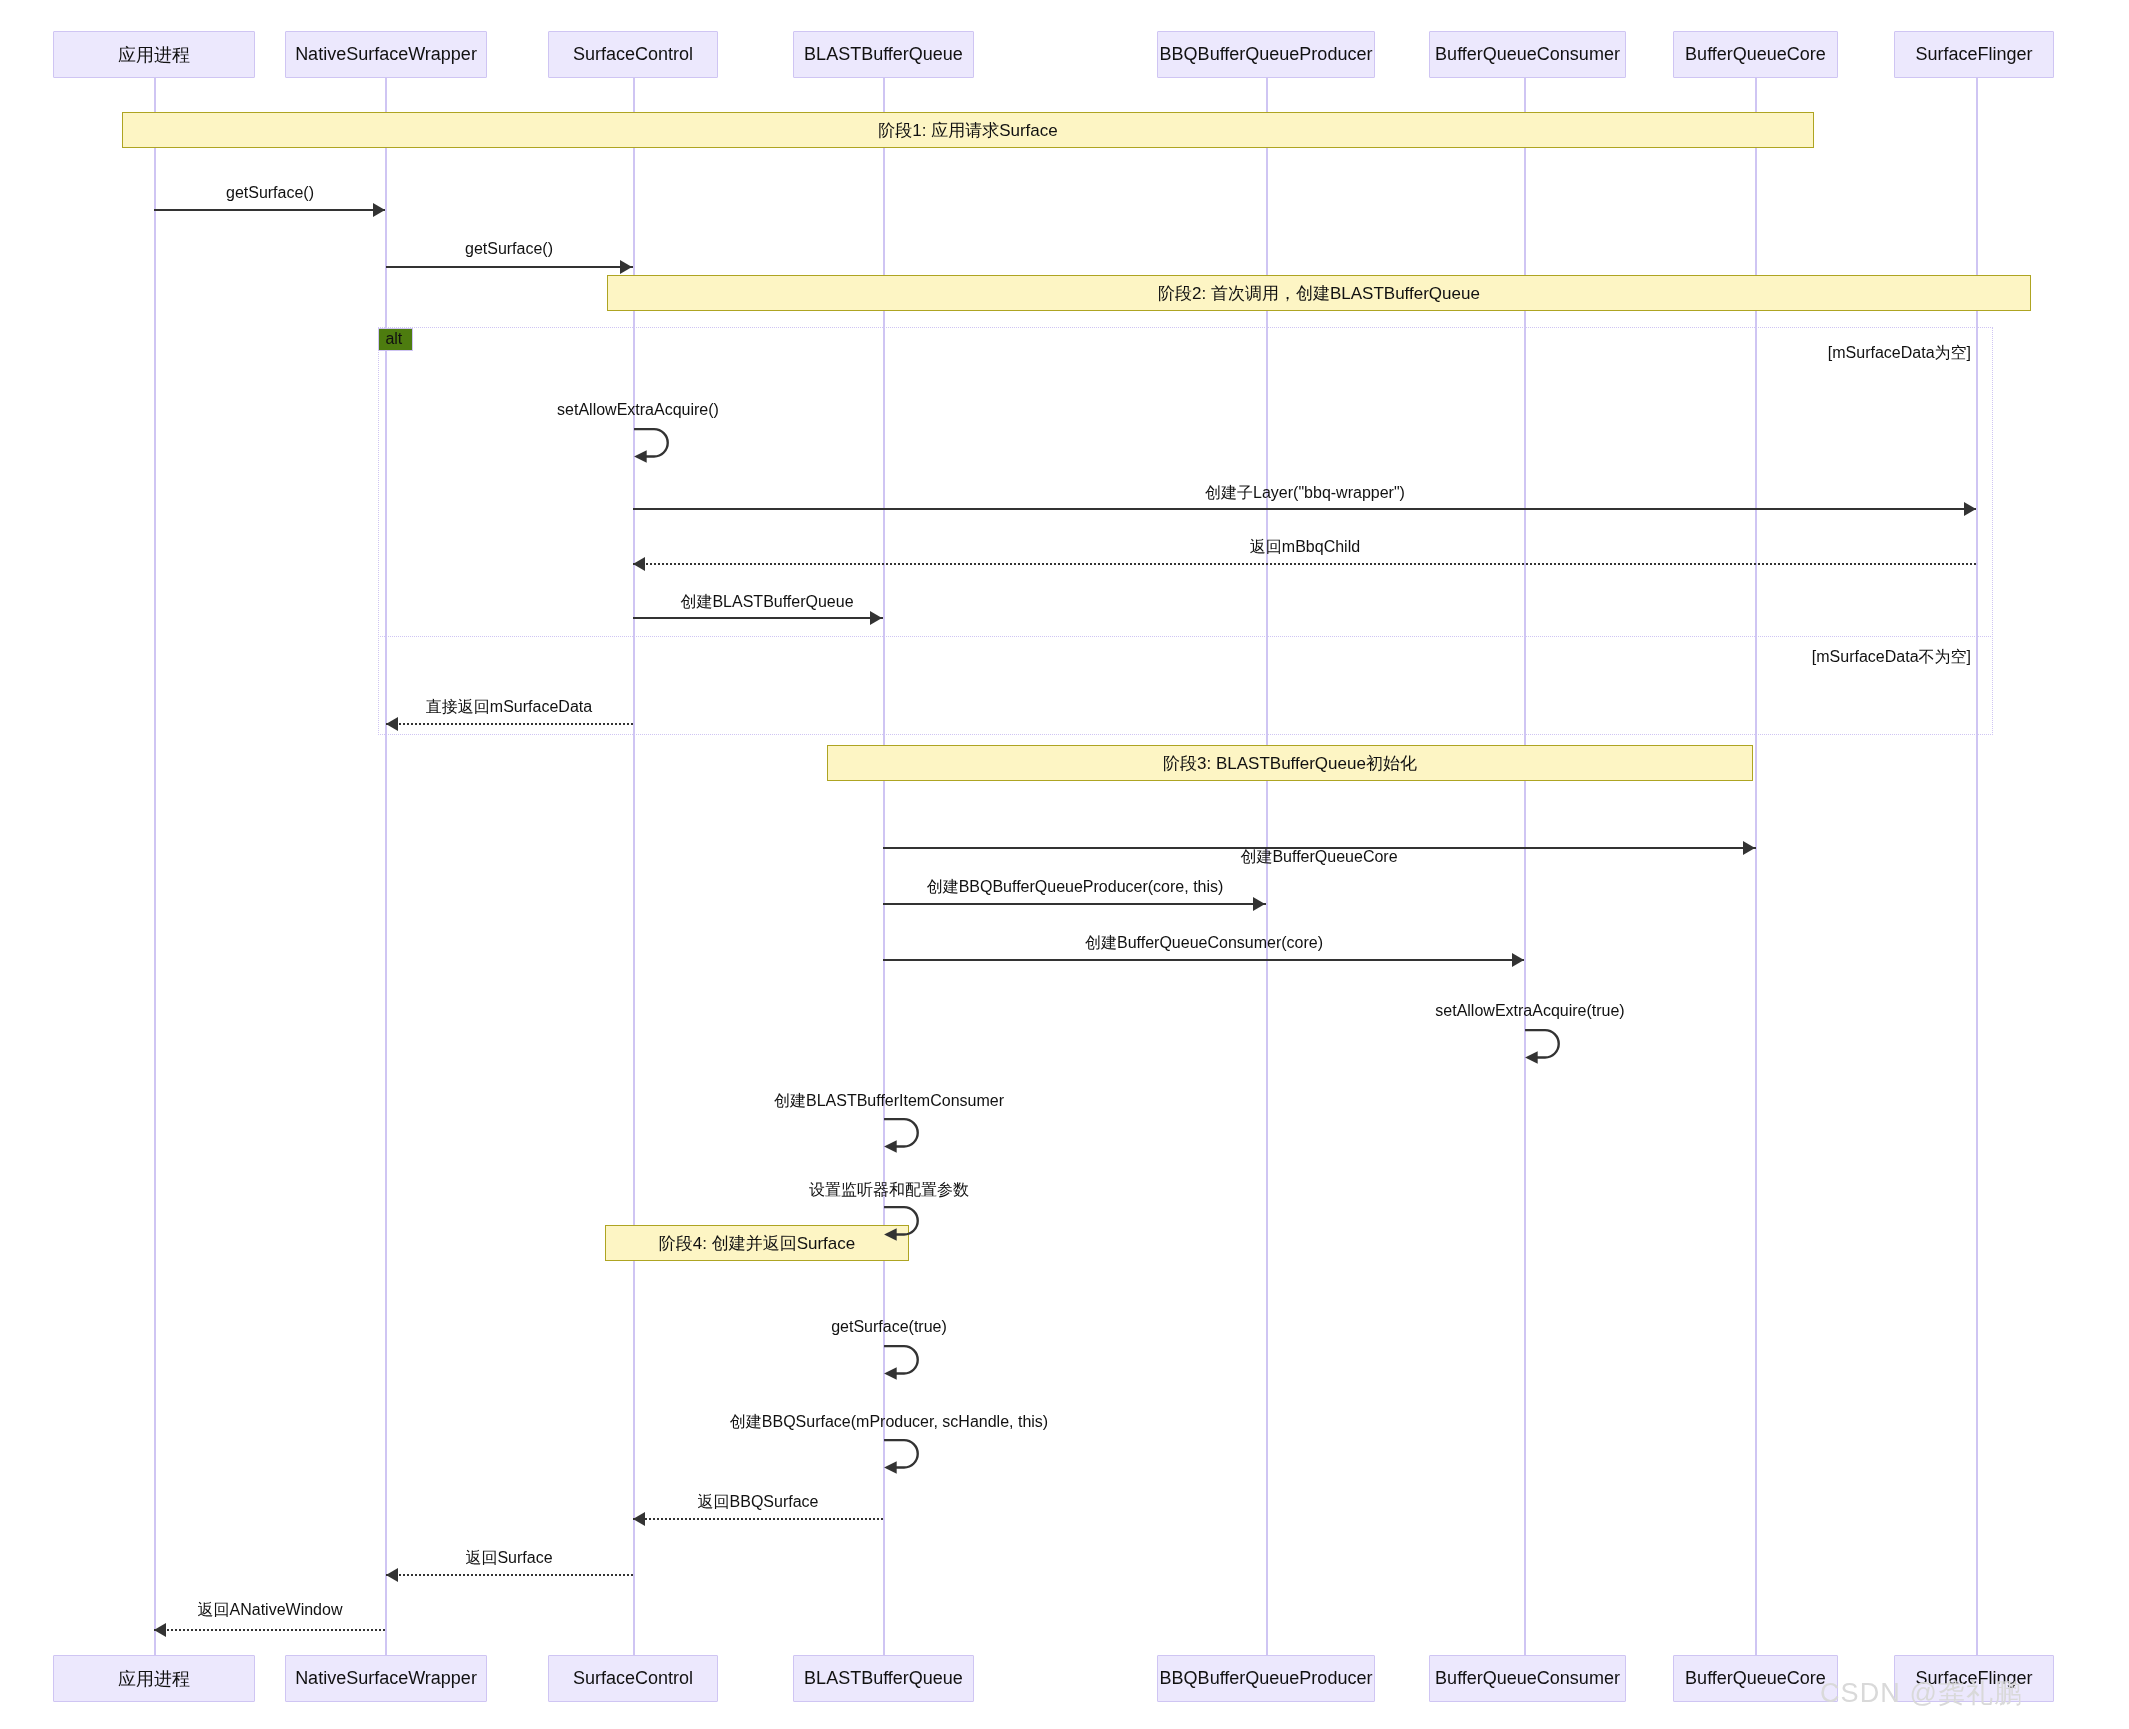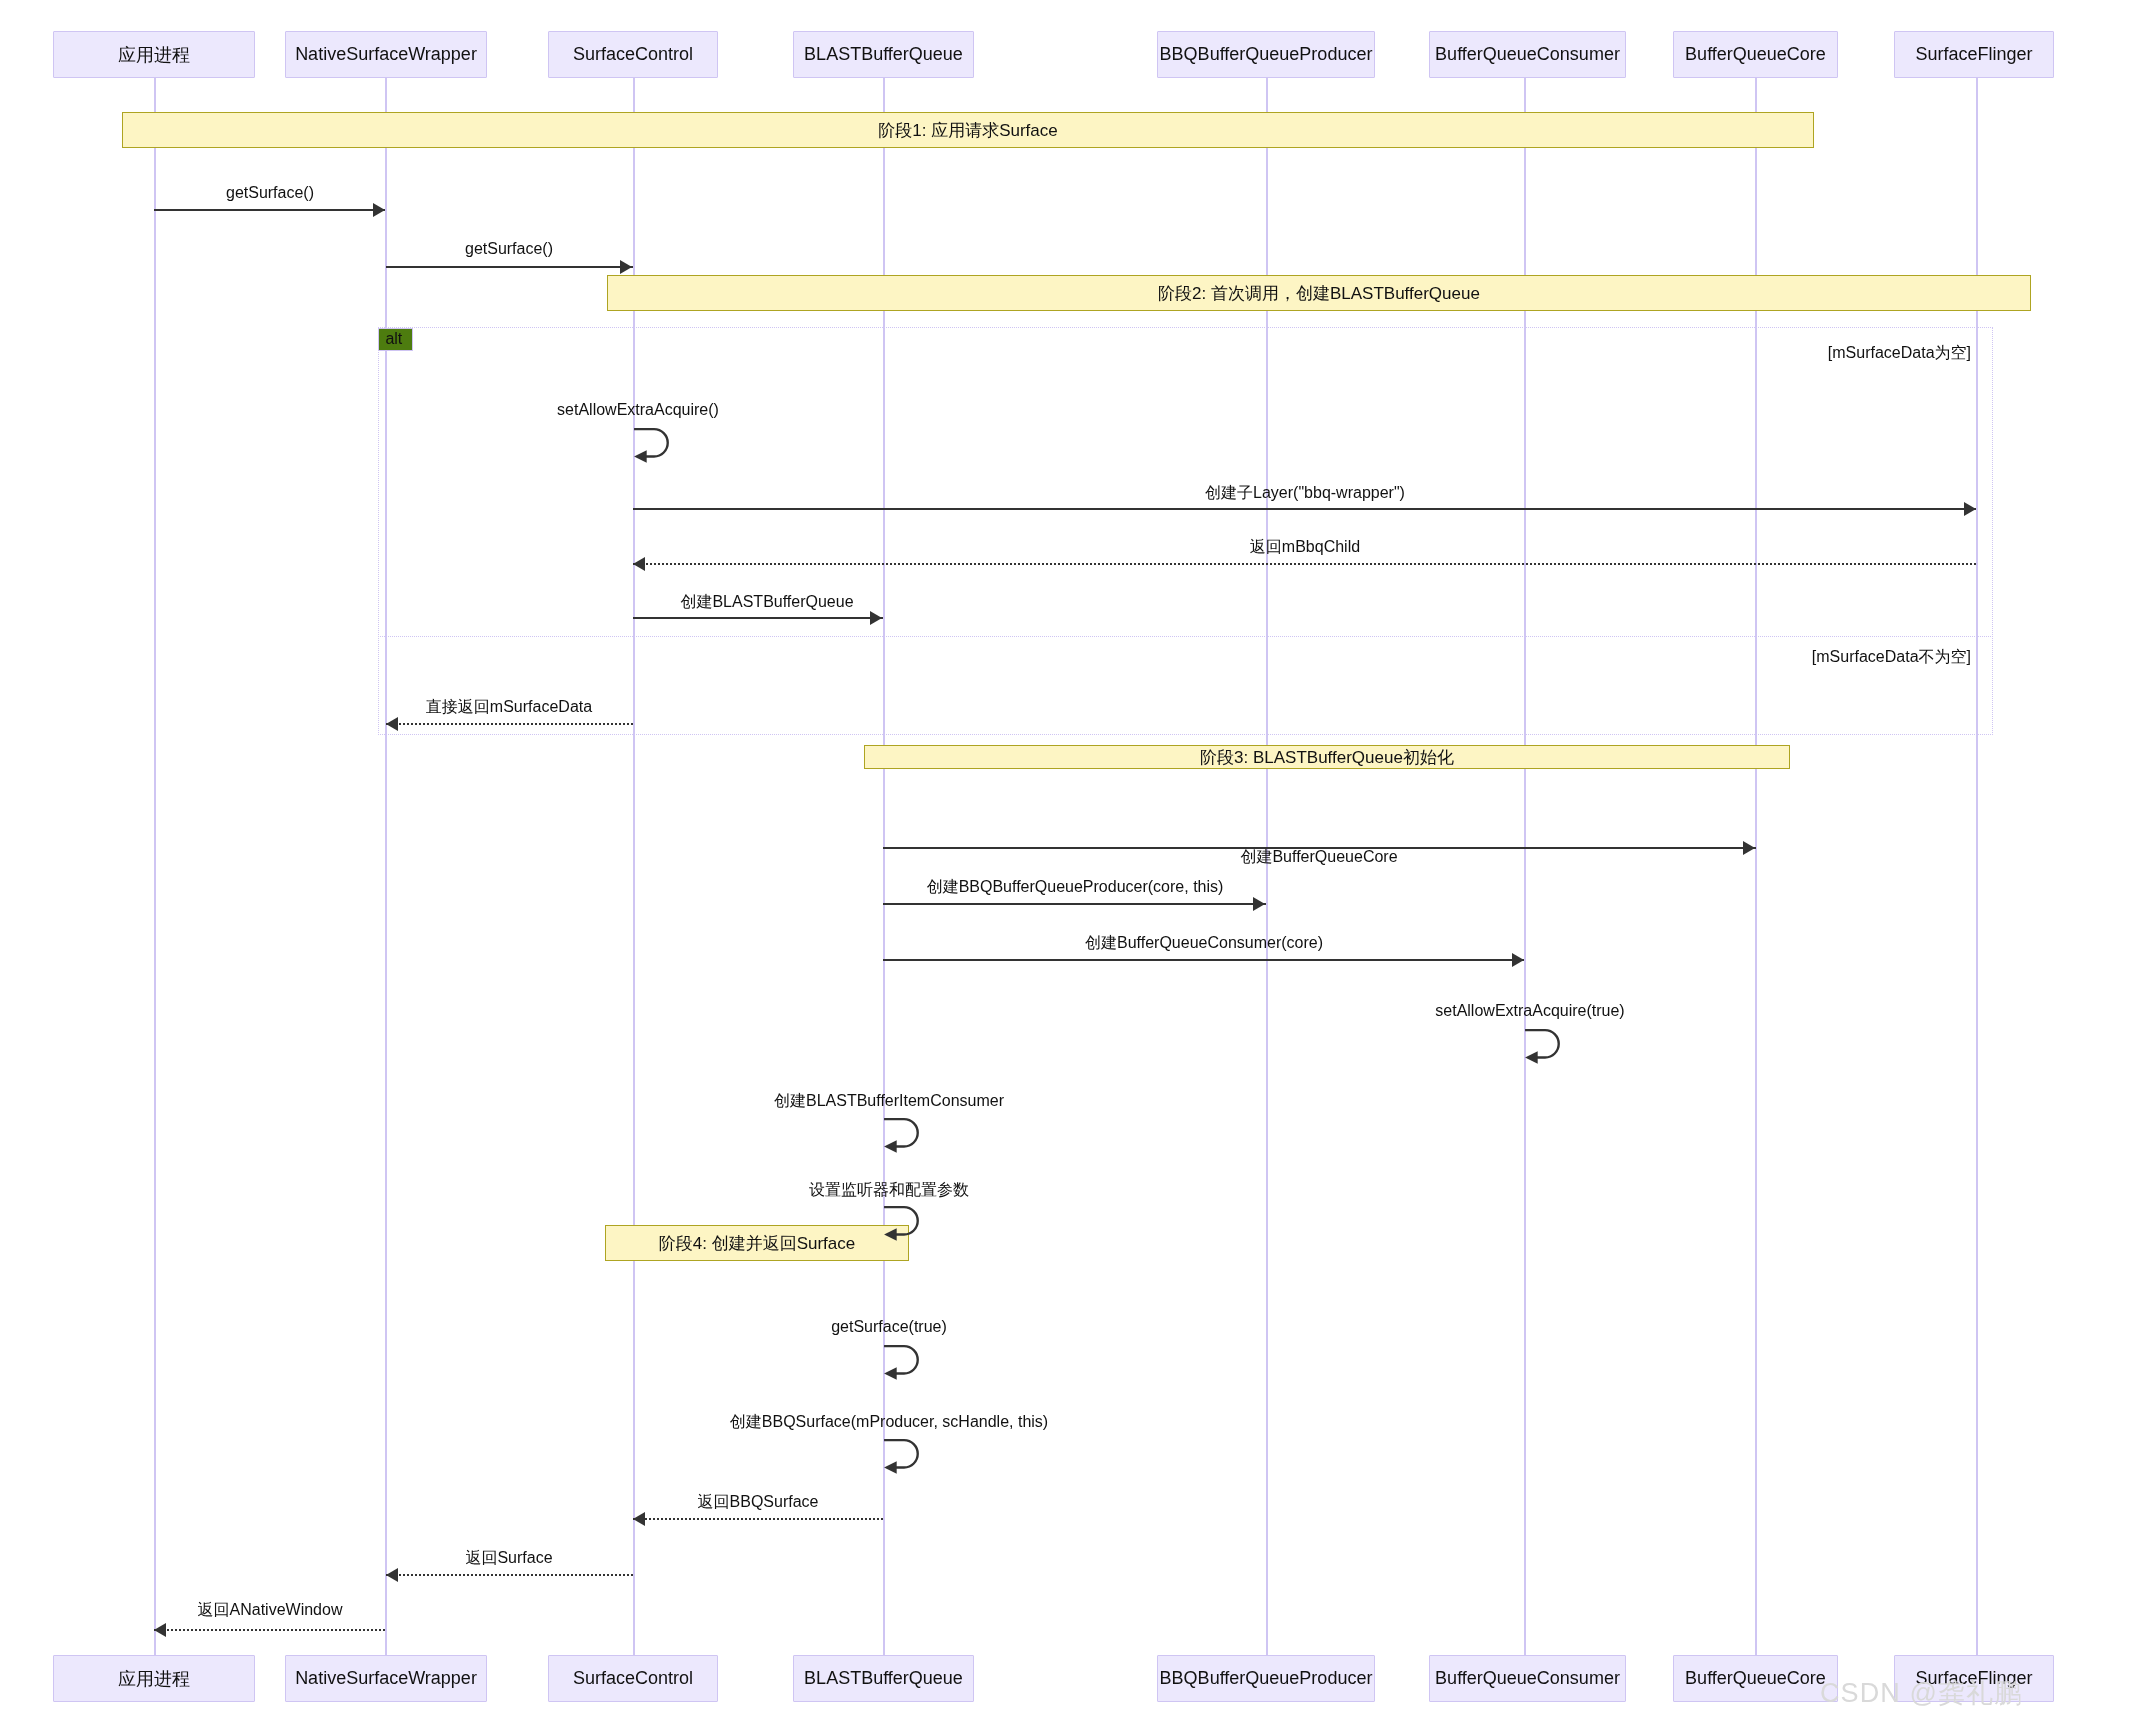--- a/index.html
+++ b/index.html
@@ -129,21 +129,21 @@
       <div class="actor-box" style="left: 793px; top: 31px; width: 181px; height: 47px;">BLASTBufferQueue</div>
       <div class="actor-box" style="left: 1157px; top: 31px; width: 218px; height: 47px;">BBQBufferQueueProducer</div>
       <div class="actor-box" style="left: 1429px; top: 31px; width: 197px; height: 47px;">BufferQueueConsumer</div>
       <div class="actor-box" style="left: 1673px; top: 31px; width: 165px; height: 47px;">BufferQueueCore</div>
       <div class="actor-box" style="left: 1894px; top: 31px; width: 160px; height: 47px;">SurfaceFlinger</div>
     </div>
 
   <div id="phases">
       <div class="phase" style="left: 122px; top: 112px; width: 1692px; height: 36px;">阶段1: 应用请求Surface</div>
       <div class="phase" style="left: 607px; top: 275px; width: 1424px; height: 36px;">阶段2: 首次调用，创建BLASTBufferQueue</div>
-      <div class="phase" style="left: 864px; top: 745px; width: 926px; height: 24px;">阶段3: BLASTBufferQueue初始化</div>
+      <div class="phase" style="left: 827px; top: 745px; width: 926px; height: 36px;">阶段3: BLASTBufferQueue初始化</div>
       <div class="phase" style="left: 605px; top: 1225px; width: 304px; height: 36px;">阶段4: 创建并返回Surface</div>
     </div>
 
   <div id="altblock">
       <div class="altframe" style="left: 378px; top: 327px; width: 1615px; height: 408px;"></div>
       <div class="altlabel" style="left: 378px; top: 328px;">alt</div>
       <div class="altcond" style="left: 1652px; width: 319px; top: 343px;">[mSurfaceData为空]</div>
       <div class="altdivider" style="left: 378px; top: 636px; width: 1615px;"></div>
       <div class="altcond" style="left: 1652px; width: 319px; top: 647px;">[mSurfaceData不为空]</div>
     </div>

